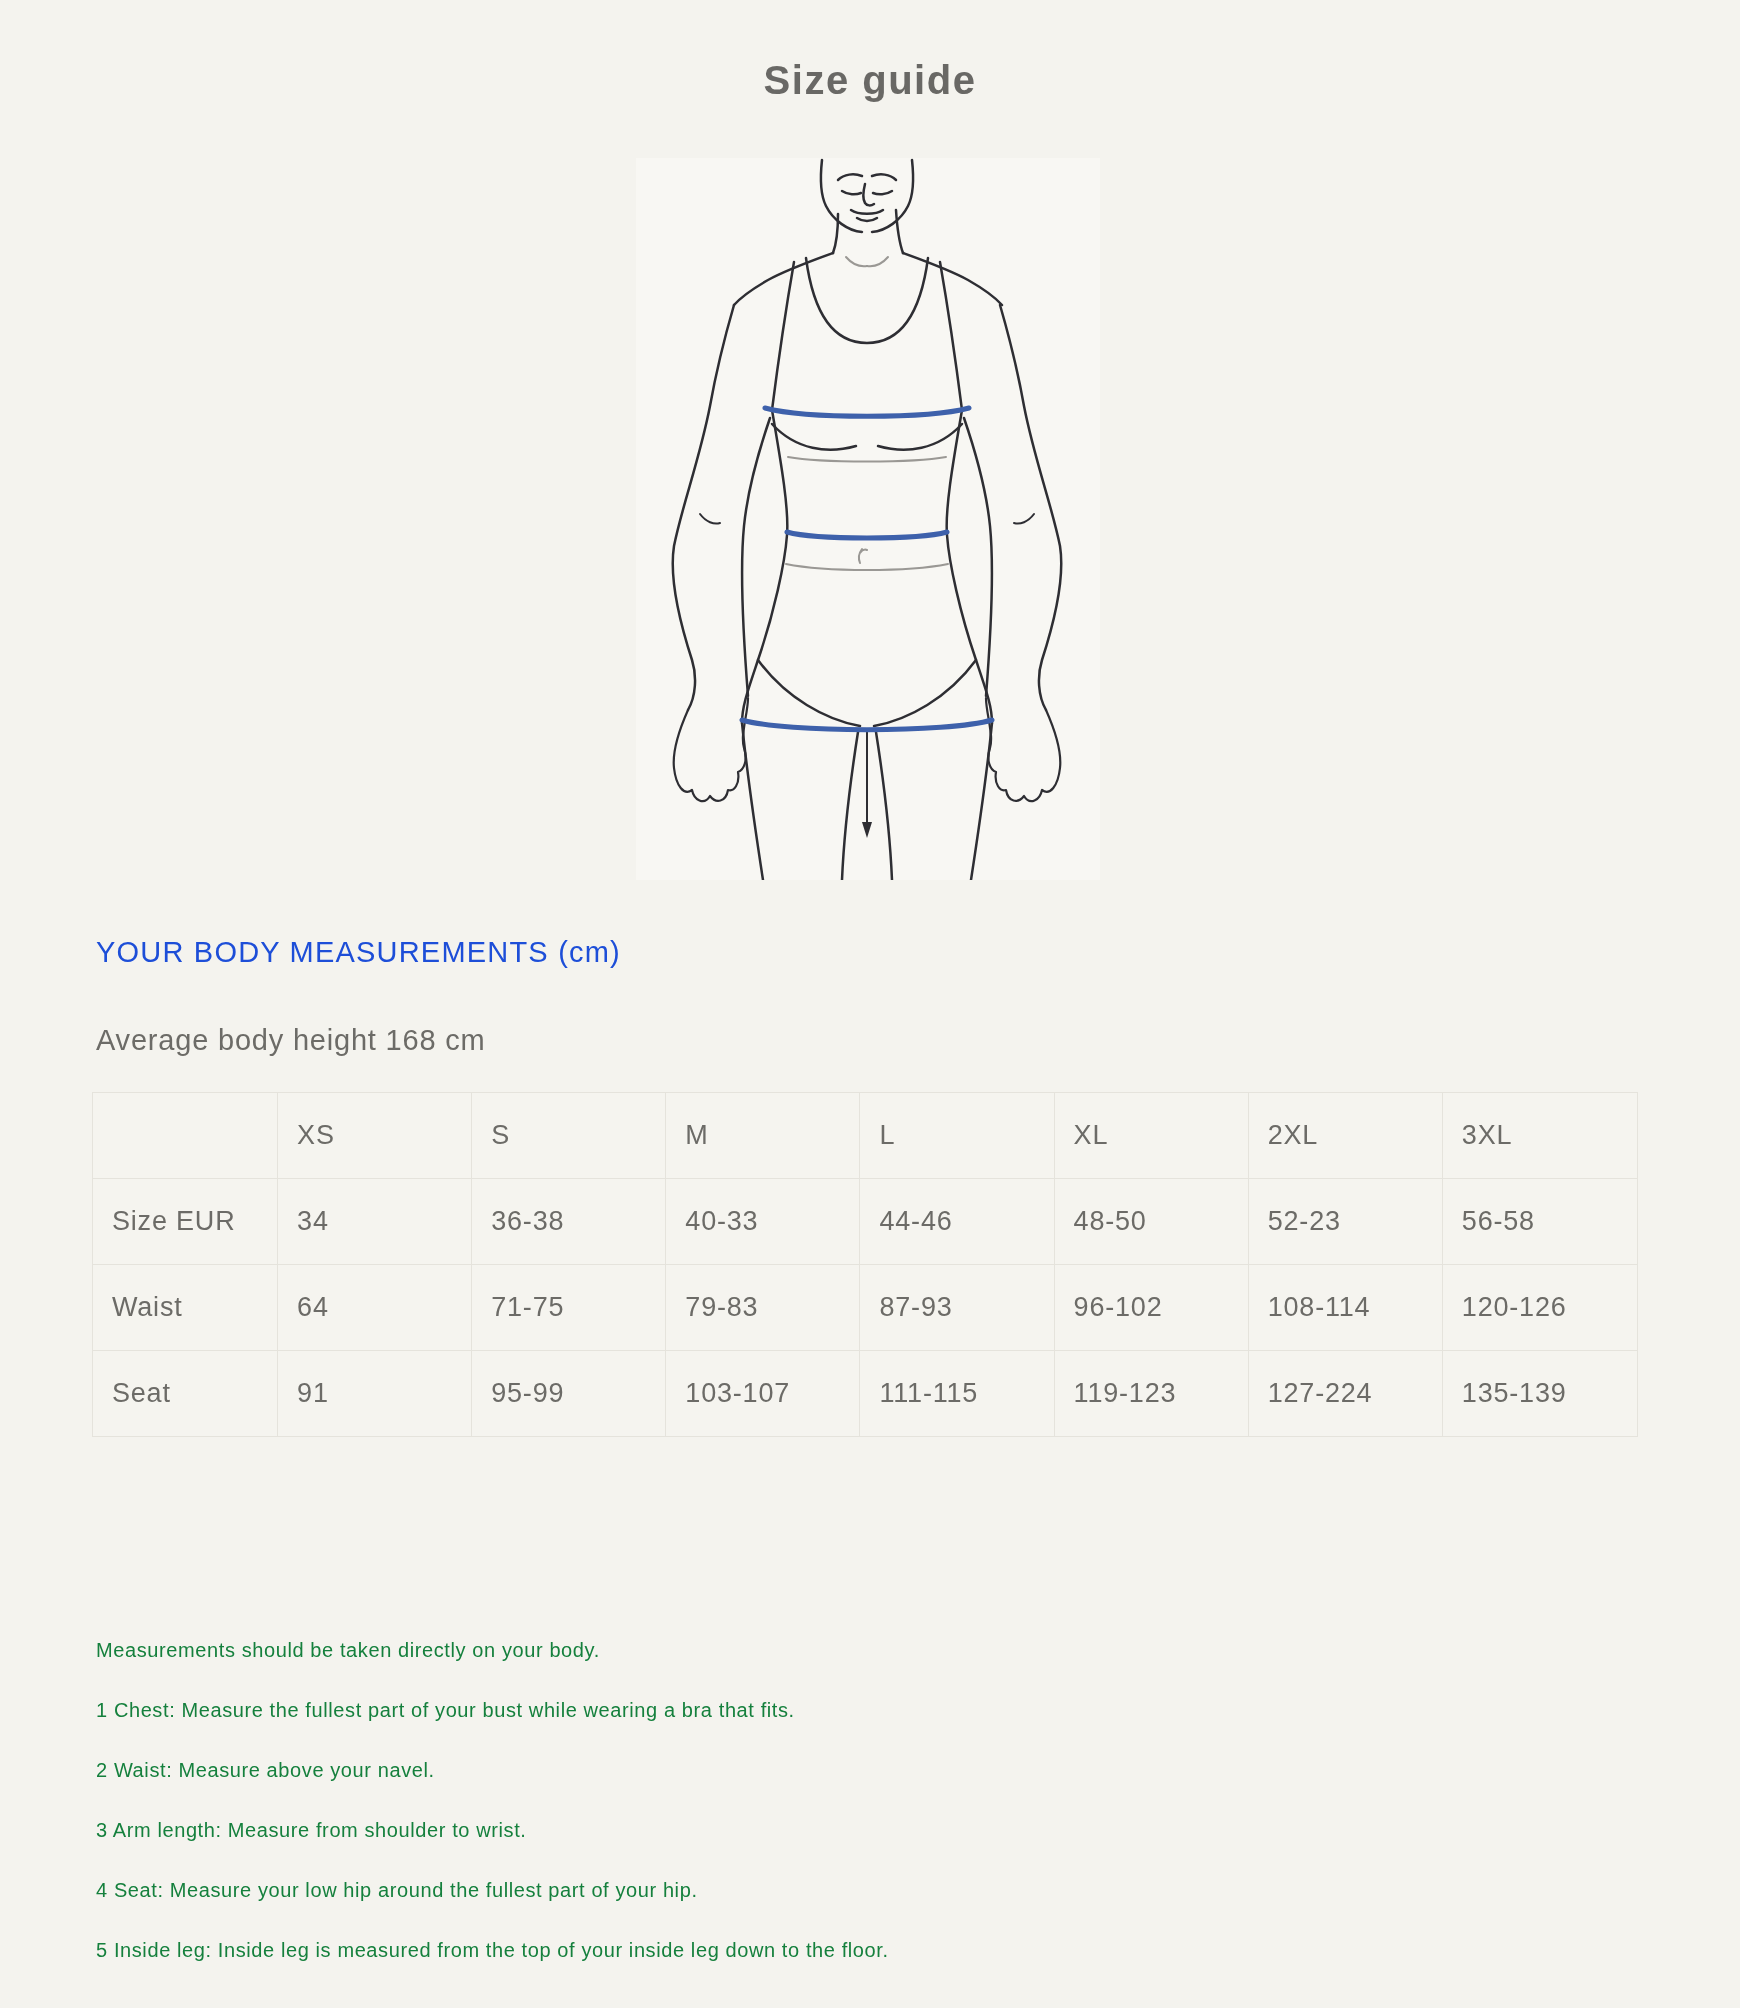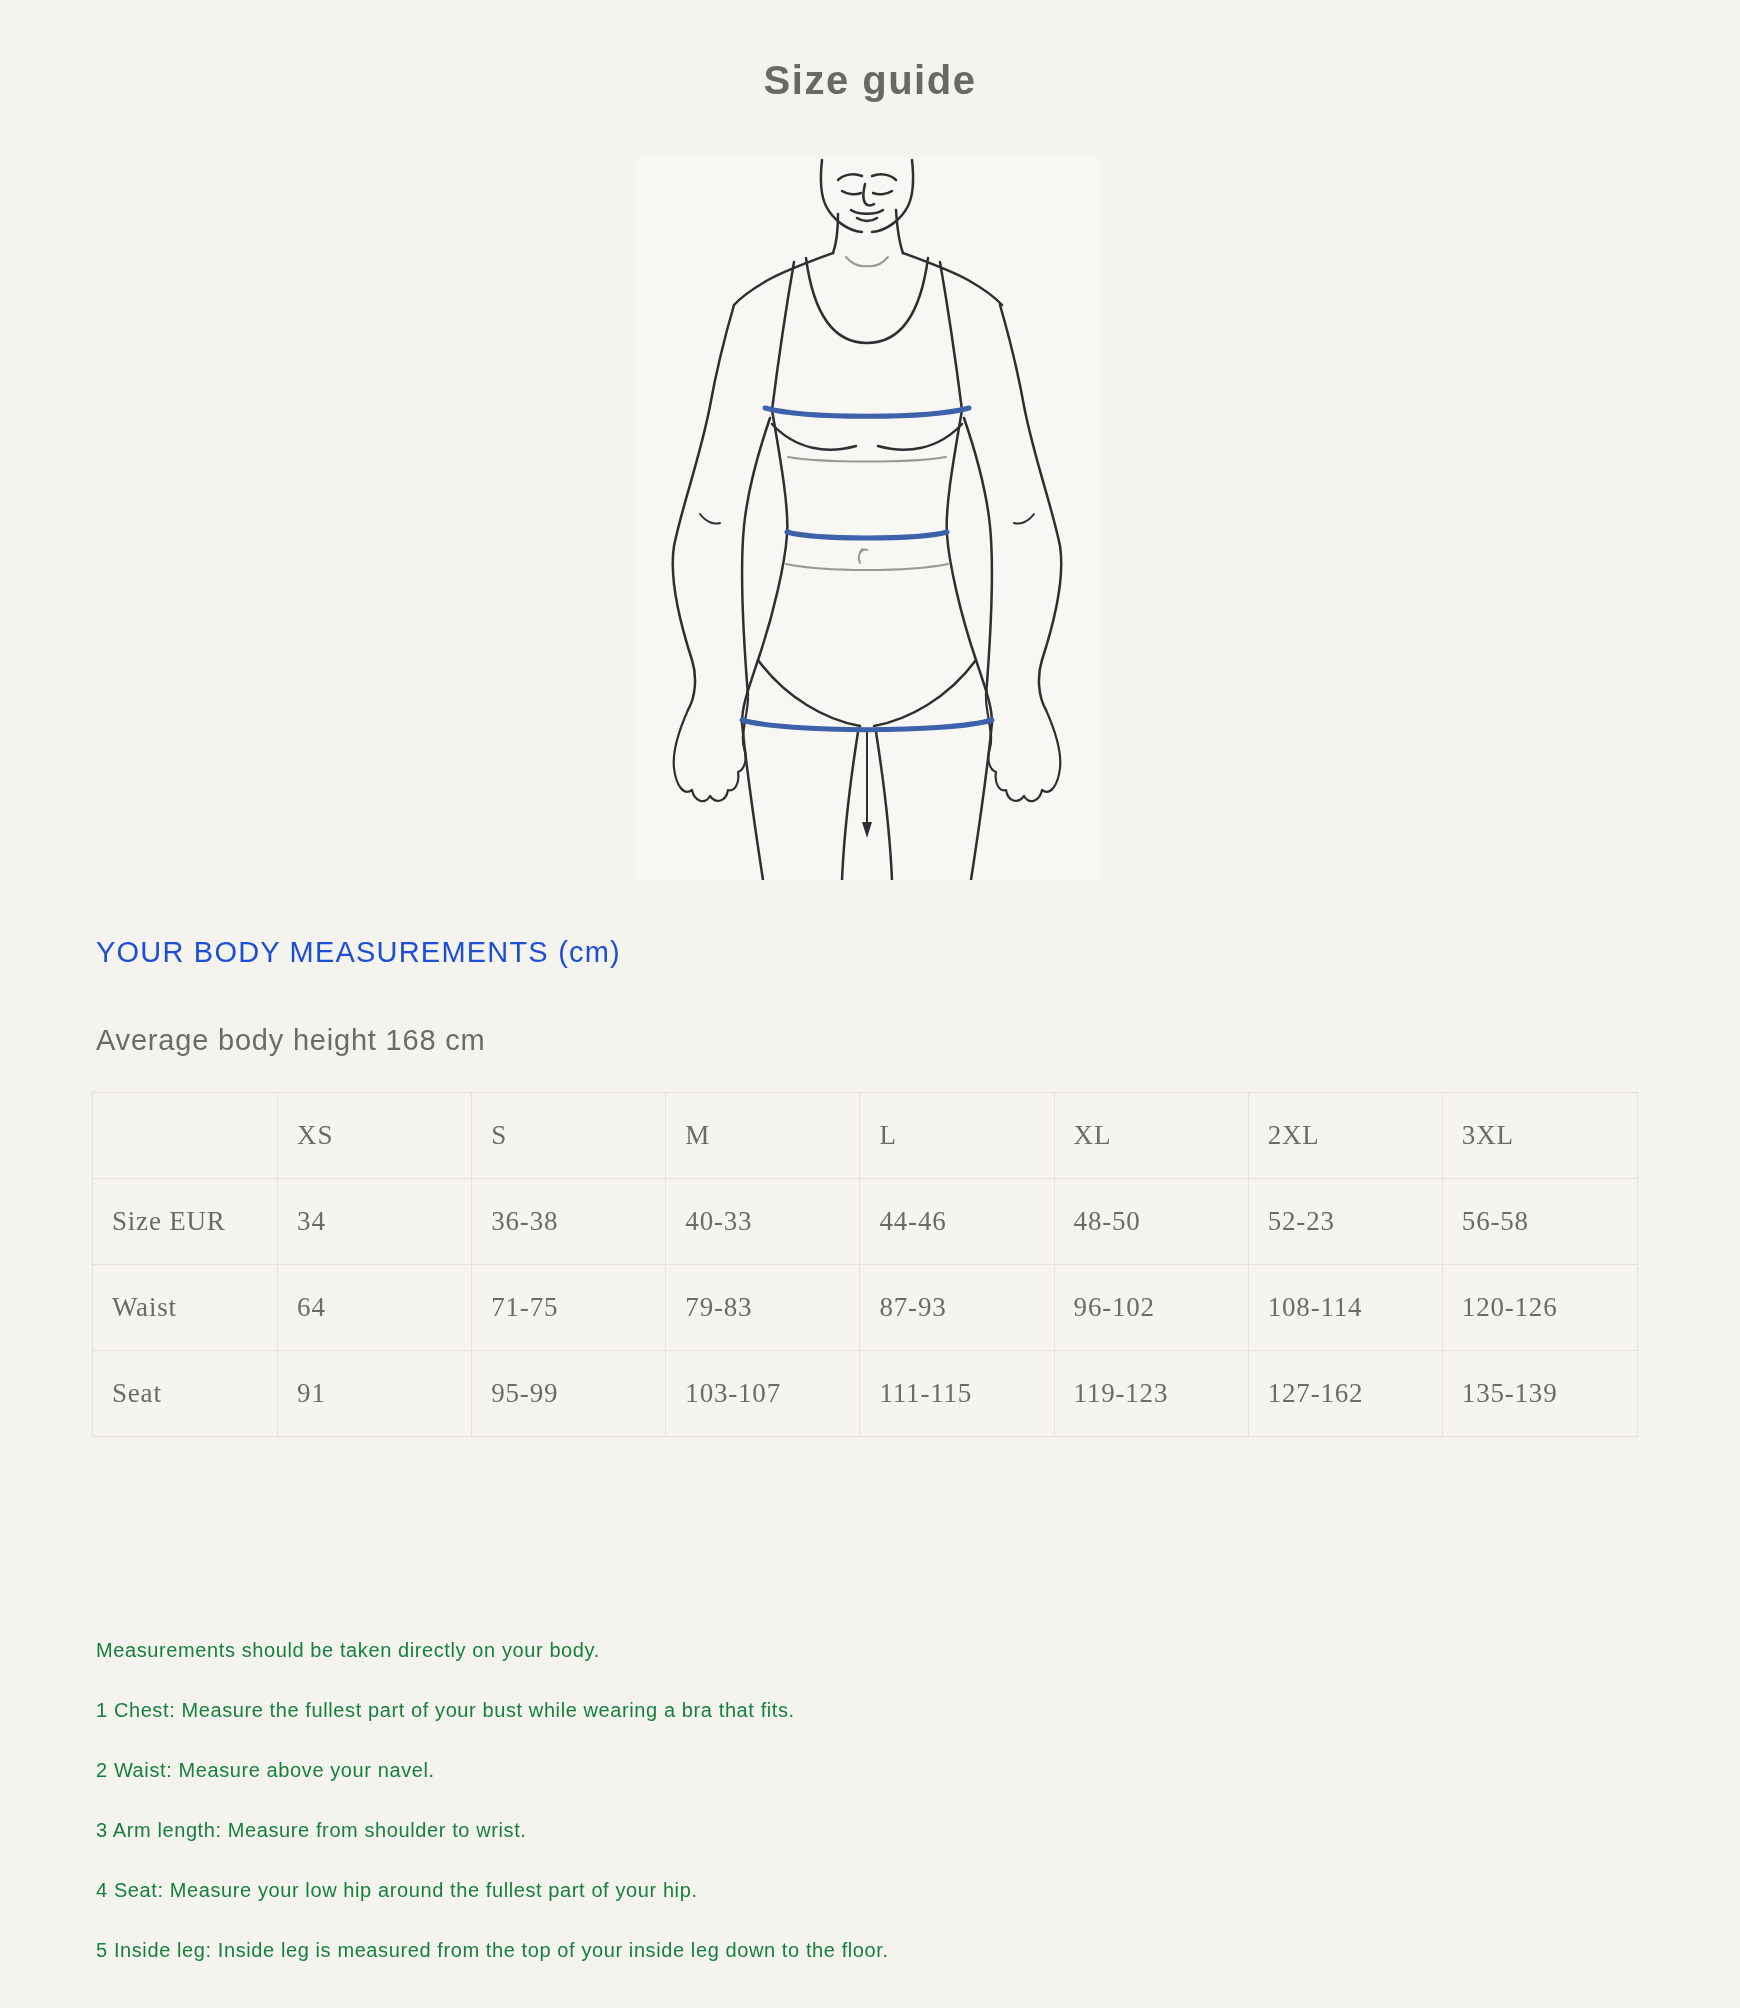--- a/index.html
+++ b/index.html
@@ -30,21 +30,20 @@
   table.size-table{
     position:absolute;left:92px;top:1092px;width:1546px;
     border-collapse:collapse;table-layout:fixed;
     font-size:27px;letter-spacing:0.8px;color:#6c6b67;
   }
   table.size-table th, table.size-table td{
     border:1px solid #e5e3dc;
     font-weight:400;text-align:left;vertical-align:middle;
     height:85px;padding:0 10px 0 19px;
     background:#f5f4ef;
-    font-family:Liberation Serif, serif;
   }
   .notes{
     position:absolute;left:96px;top:1628px;width:1560px;
     font-size:20px;letter-spacing:0.6px;color:#15803d;
   }
   .notes .note-line{height:60px;line-height:44px;}
 </style>
 </head>
 <body>
 
@@ -160,21 +159,21 @@
         <td>108-114</td>
         <td>120-126</td>
       </tr>
       <tr>
         <td>Seat</td>
         <td>91</td>
         <td>95-99</td>
         <td>103-107</td>
         <td>111-115</td>
         <td>119-123</td>
-        <td>127-162</td>
+        <td>127-224</td>
         <td>135-139</td>
       </tr>
     </tbody>
 </table>
 
 <div class="notes">
   <div class="note-line">Measurements should be taken directly on your body.</div>
   <div class="note-line">1 Chest: Measure the fullest part of your bust while wearing a bra that fits.</div>
   <div class="note-line">2 Waist: Measure above your navel.</div>
   <div class="note-line">3 Arm length: Measure from shoulder to wrist.</div>

